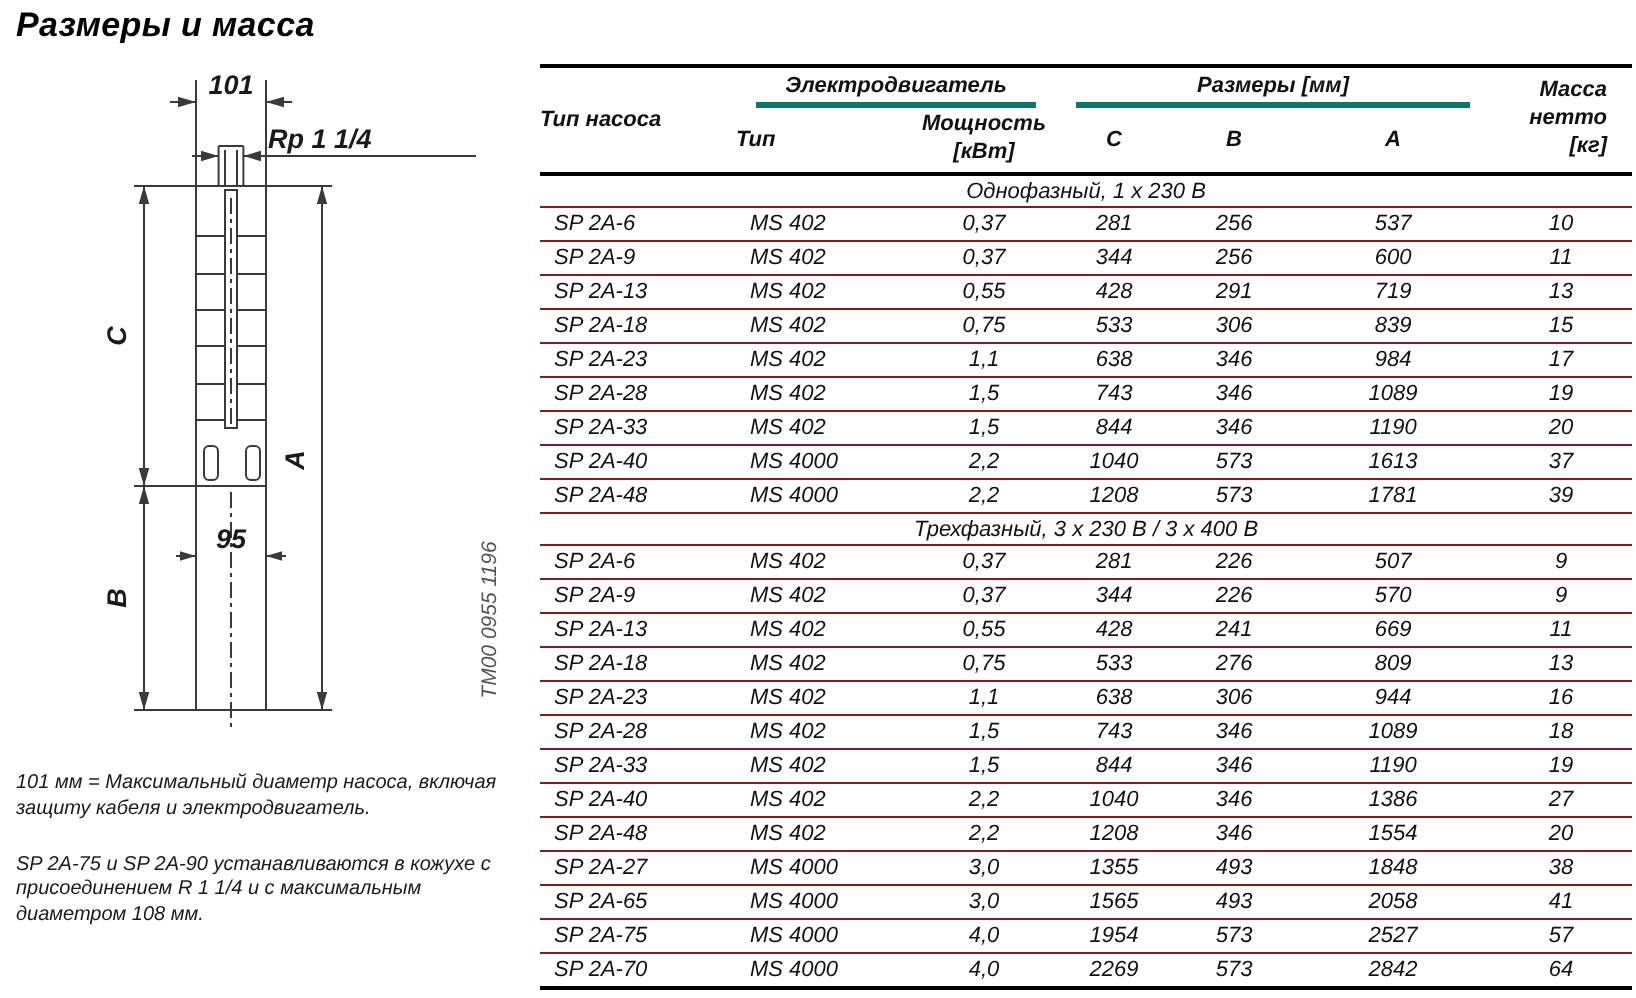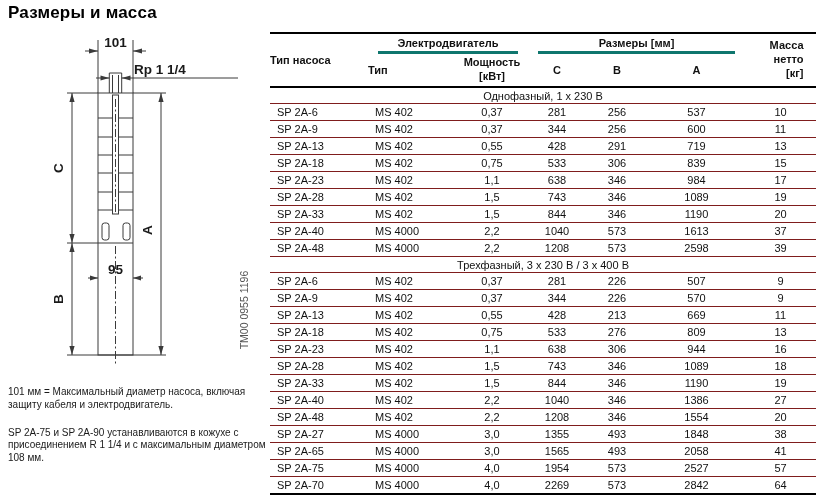--- a/index.html
+++ b/index.html
@@ -1,18 +1,18 @@
 <!DOCTYPE html>
 <html><head>
 <meta charset="utf-8">
 <style>
   html,body { margin:0; padding:0; background:#fff; }
   #page {
     position:relative; width:818px; height:499px; background:#fff;
-    font-family:"Liberation Sans", sans-serif; color:#111; overflow:hidden;
+    font-family:"Liberation Sans", sans-serif; color:#111; overflow:hidden;font-style:italic;
   }
   #page-title {
     position:absolute; left:8px; top:3px; font-size:17px; font-weight:bold; color:#000;
     letter-spacing:0.2px;
   }
   #diagram { position:absolute; left:52px; top:26px; }
   #notes { position:absolute; left:8px; top:386px; width:258px; font-size:10px; line-height:1.28; color:#1a1a1a; }
   #notes p { margin:0 0 15px 0; }
 
   
@@ -236,21 +236,21 @@
           <td class="ctr">573</td>
           <td class="ctr">1613</td>
           <td class="ctr">37</td>
         </tr>
         <tr>
           <td class="left">SP 2A-48</td>
           <td class="left">MS 4000</td>
           <td class="ctr">2,2</td>
           <td class="ctr">1208</td>
           <td class="ctr">573</td>
-          <td class="ctr">2598</td>
+          <td class="ctr">1781</td>
           <td class="ctr">39</td>
         </tr>
         <tr>
           <td colspan="7" class="section">Трехфазный, 3 x 230 В / 3 x 400 В</td>
         </tr>
         <tr>
           <td class="left">SP 2A-6</td>
           <td class="left">MS 402</td>
           <td class="ctr">0,37</td>
           <td class="ctr">281</td>
@@ -265,21 +265,21 @@
           <td class="ctr">344</td>
           <td class="ctr">226</td>
           <td class="ctr">570</td>
           <td class="ctr">9</td>
         </tr>
         <tr>
           <td class="left">SP 2A-13</td>
           <td class="left">MS 402</td>
           <td class="ctr">0,55</td>
           <td class="ctr">428</td>
-          <td class="ctr">213</td>
+          <td class="ctr">241</td>
           <td class="ctr">669</td>
           <td class="ctr">11</td>
         </tr>
         <tr>
           <td class="left">SP 2A-18</td>
           <td class="left">MS 402</td>
           <td class="ctr">0,75</td>
           <td class="ctr">533</td>
           <td class="ctr">276</td>
           <td class="ctr">809</td>

